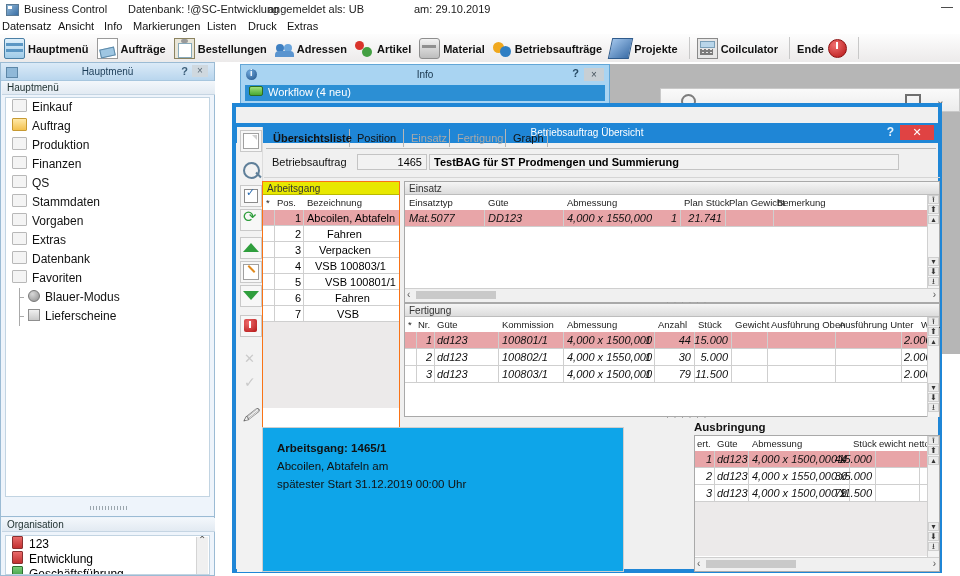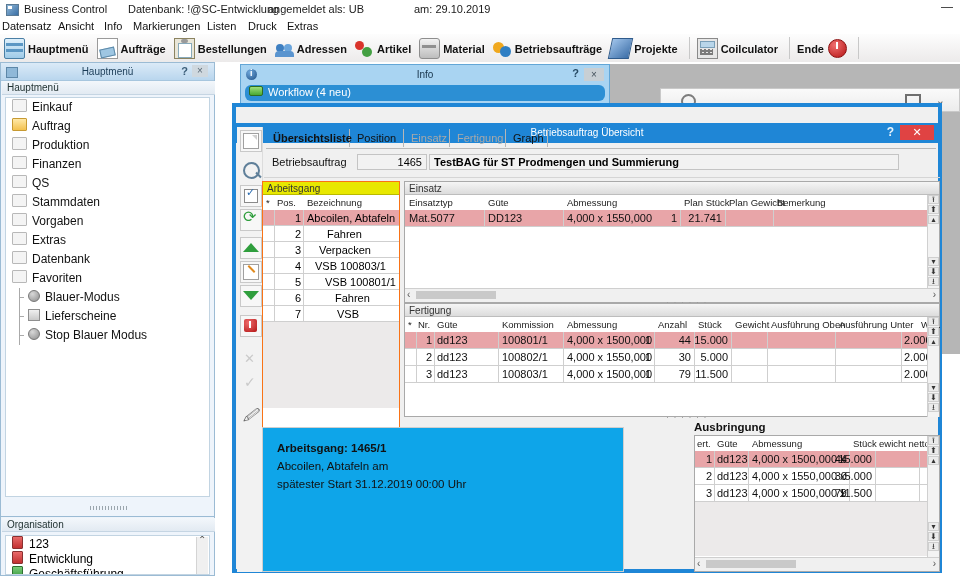--- a/index.html
+++ b/index.html
@@ -118,21 +118,21 @@
     background:#a9d4f2;border:1px solid #63a6d6;box-sizing:border-box;}
   .infowin .cap{position:absolute;left:0;top:0;width:100%;height:18px;background:#a9d4f2;}
   .infowin .cap .ttl{position:absolute;left:0;right:0;top:4px;text-align:center;font-size:10px;color:#17334a;}
   .infowin .cap .ic{position:absolute;left:5px;top:4px;width:11px;height:11px;border-radius:50%;
     background:radial-gradient(circle at 35% 30%,#6fa8dc,#1e4f85);}
   .infowin .cap .ic:after{content:"i";position:absolute;left:4px;top:-1px;font-size:9px;color:#fff;font-weight:bold;}
   .infowin .cap .q{position:absolute;right:30px;top:2px;font-size:11px;font-weight:bold;color:#264a64;cursor:pointer;}
   .infowin .cap .x{position:absolute;right:5px;top:3px;width:20px;height:13px;background:#c8cfd4;
     text-align:center;line-height:13px;font-size:10px;color:#44525c;cursor:pointer;}
   .infowin .row{position:absolute;left:4px;top:20px;width:360px;height:16px;background:#2c8fd4;
-    color:#fff;font-size:11px;padding:1px 0 0 4px;box-sizing:border-box;border-radius:6px;}
+    color:#fff;font-size:11px;padding:1px 0 0 4px;box-sizing:border-box;}
   .infowin .row .gi{display:inline-block;width:12px;height:8px;vertical-align:0px;margin-right:5px;
     background:linear-gradient(#9ee07a,#49a832);border:1px solid #2e6d1f;border-radius:2px;}
 
   
   .greywin{position:absolute;left:610px;top:64px;width:350px;height:290px;background:#b6b6b6;}
   .greywin2{position:absolute;left:660px;top:88px;width:300px;height:24px;
     background:linear-gradient(#fafafa,#ececec);border:1px solid #c9c9c9;box-sizing:border-box;}
   .greywin2 .mag{position:absolute;left:20px;top:5px;width:11px;height:11px;border:2px solid #7d7d7d;border-radius:50%;}
   .greywin2 .mag:after{content:"";position:absolute;left:8px;top:9px;width:6px;height:2px;background:#7d7d7d;transform:rotate(45deg);}
   .greywin2 .bx{position:absolute;right:38px;top:5px;width:12px;height:11px;border:2px solid #6f6f6f;}
@@ -209,21 +209,21 @@
   
   .vdots{position:absolute;width:5px;text-align:center;font-size:9px;color:#9a9a9a;line-height:3px;letter-spacing:0;}
 
   
   .gpanel{position:absolute;background:#fff;border:1px solid #a9a9a9;box-sizing:border-box;}
   .gcap{position:absolute;left:0;top:0;width:100%;height:13px;
     background:linear-gradient(#f5f5f5,#dcdcdc);border-bottom:1px solid #bdbdbd;
     font-size:10px;color:#333;padding:0 0 0 4px;box-sizing:border-box;line-height:13px;}
   .ghdr{position:absolute;left:0;width:100%;height:15px;background:#fff;border-bottom:1px solid #9d9d9d;}
   .ghdr span{position:absolute;top:2px;font-size:9.5px;color:#222;white-space:nowrap;}
-  .grow{position:absolute;left:0;width:100%;height:17px;border-bottom:1px solid #cfcfcf;box-sizing:border-box;}
+  .grow{position:absolute;left:0;width:100%;height:17px;border-bottom:1px solid #cfcfcf;box-sizing:border-box;font-style:italic;}
   .grow.sel{background:#e8a5a8;}
   .grow span{position:absolute;top:2px;font-size:11px;color:#111;white-space:nowrap;overflow:hidden;}
   .gsep{position:absolute;top:0;width:1px;height:16px;background:#cfcfcf;}
 
   
   .navsb{position:absolute;width:11px;background:#f3f3f3;border-left:1px solid #d0d0d0;}
   .navsb .nb{position:absolute;left:0;width:11px;height:9px;background:#ebebeb;border:1px solid #cfcfcf;
     box-sizing:border-box;font-size:8px;line-height:7px;text-align:center;color:#333;cursor:pointer;}
 
   .hsb{position:absolute;height:13px;background:#f0f0f0;border-top:1px solid #cfcfcf;}
@@ -287,21 +287,20 @@
       <div class="tnode"><span class="fi"></span><span>Produktion</span></div>
       <div class="tnode"><span class="fi"></span><span>Finanzen</span></div>
       <div class="tnode"><span class="fi"></span><span>QS</span></div>
       <div class="tnode"><span class="fi"></span><span>Stammdaten</span></div>
       <div class="tnode"><span class="fi"></span><span>Vorgaben</span></div>
       <div class="tnode"><span class="fi"></span><span>Extras</span></div>
       <div class="tnode"><span class="fi"></span><span>Datenbank</span></div>
       <div class="tnode"><span class="fi"></span><span>Favoriten</span></div>
       <div class="tnode child"><span class="dot"></span><span>Blauer-Modus</span></div>
       <div class="tnode child"><span class="sq"></span><span>Lieferscheine</span></div>
-      <div class="tnode child"><span class="dot"></span><span>Stop Blauer Modus</span></div>
     </div>
     <div class="sgrip"><i></i></div>
   </div>
 
   <div class="orgwin">
     <div class="sub">Organisation</div>
     <div class="orglist">
       <div class="onode"><span class="bk"></span><span>123</span></div>
       <div class="onode"><span class="bk"></span><span>Entwicklung</span></div>
       <div class="onode green"><span class="bk"></span><span>Geschäftsführung</span></div>

